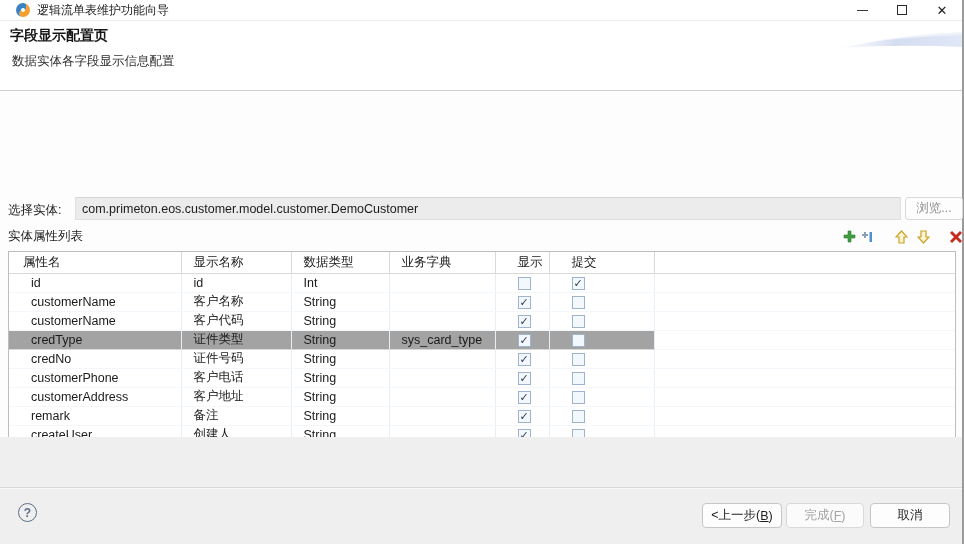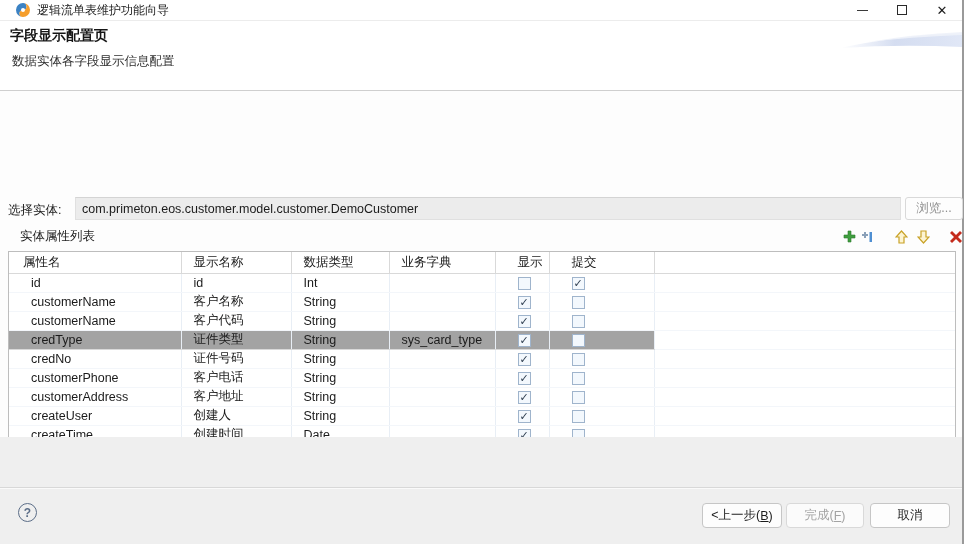--- a/index.html
+++ b/index.html
@@ -46,21 +46,21 @@
     font-size:12.5px; color:#1b1b1b; padding:8px 6px;
     font-family:"Liberation Sans","DejaVu Sans",sans-serif;
     display:flex; align-items:center; white-space:nowrap; overflow:hidden;
   }
   .browse-btn {
     position:absolute; left:905px; top:106px; width:58px; height:23px;
     background:#fdfdfd; border:1px solid #d9d9d9; border-radius:3px;
     font-size:12.5px; color:#8f8f8f; text-align:center; line-height:21px;
   }
 
-  .list-label { position:absolute; left:20px; top:137px; font-size:12.5px; color:#1b1b1b; }
+  .list-label { position:absolute; left:8px; top:137px; font-size:12.5px; color:#1b1b1b; }
   .list-toolbar { position:absolute; top:138px; left:840px; width:122px; height:16px; }
   .tb-icon { position:absolute; top:0; width:15px; height:15px; display:flex; align-items:center; justify-content:center; cursor:default; }
   .tb-add    { left:2px; }
   .tb-insert { left:19px; }
   .tb-up     { left:54px; }
   .tb-down   { left:76px; }
   .tb-del    { left:108px; }
 
   
   .table-wrap {
@@ -268,20 +268,29 @@
             <tr>
     <td class="c-name">customerAddress</td>
     <td>客户地址</td>
     <td>String</td>
     <td></td>
     <td class="c-show"><span class="cb checked"></span></td>
     <td class="c-submit"><span class="cb"></span></td>
     <td class="tail"></td>
   </tr>
             <tr>
+    <td class="c-name">remark</td>
+    <td>备注</td>
+    <td>String</td>
+    <td></td>
+    <td class="c-show"><span class="cb checked"></span></td>
+    <td class="c-submit"><span class="cb"></span></td>
+    <td class="tail"></td>
+  </tr>
+            <tr>
     <td class="c-name">createUser</td>
     <td>创建人</td>
     <td>String</td>
     <td></td>
     <td class="c-show"><span class="cb checked"></span></td>
     <td class="c-submit"><span class="cb"></span></td>
     <td class="tail"></td>
   </tr>
             <tr>
     <td class="c-name">createTime</td>

